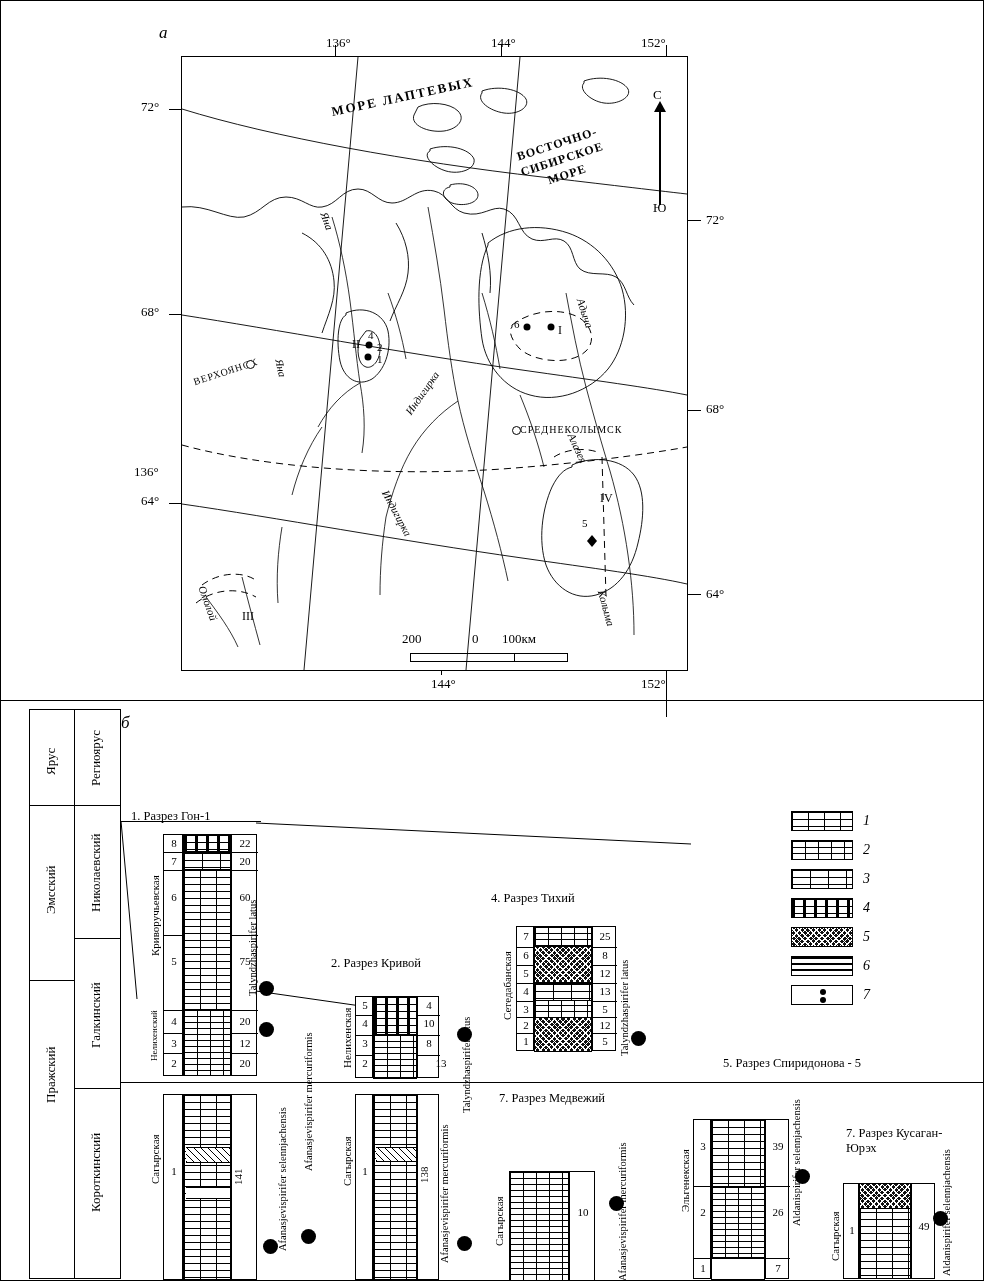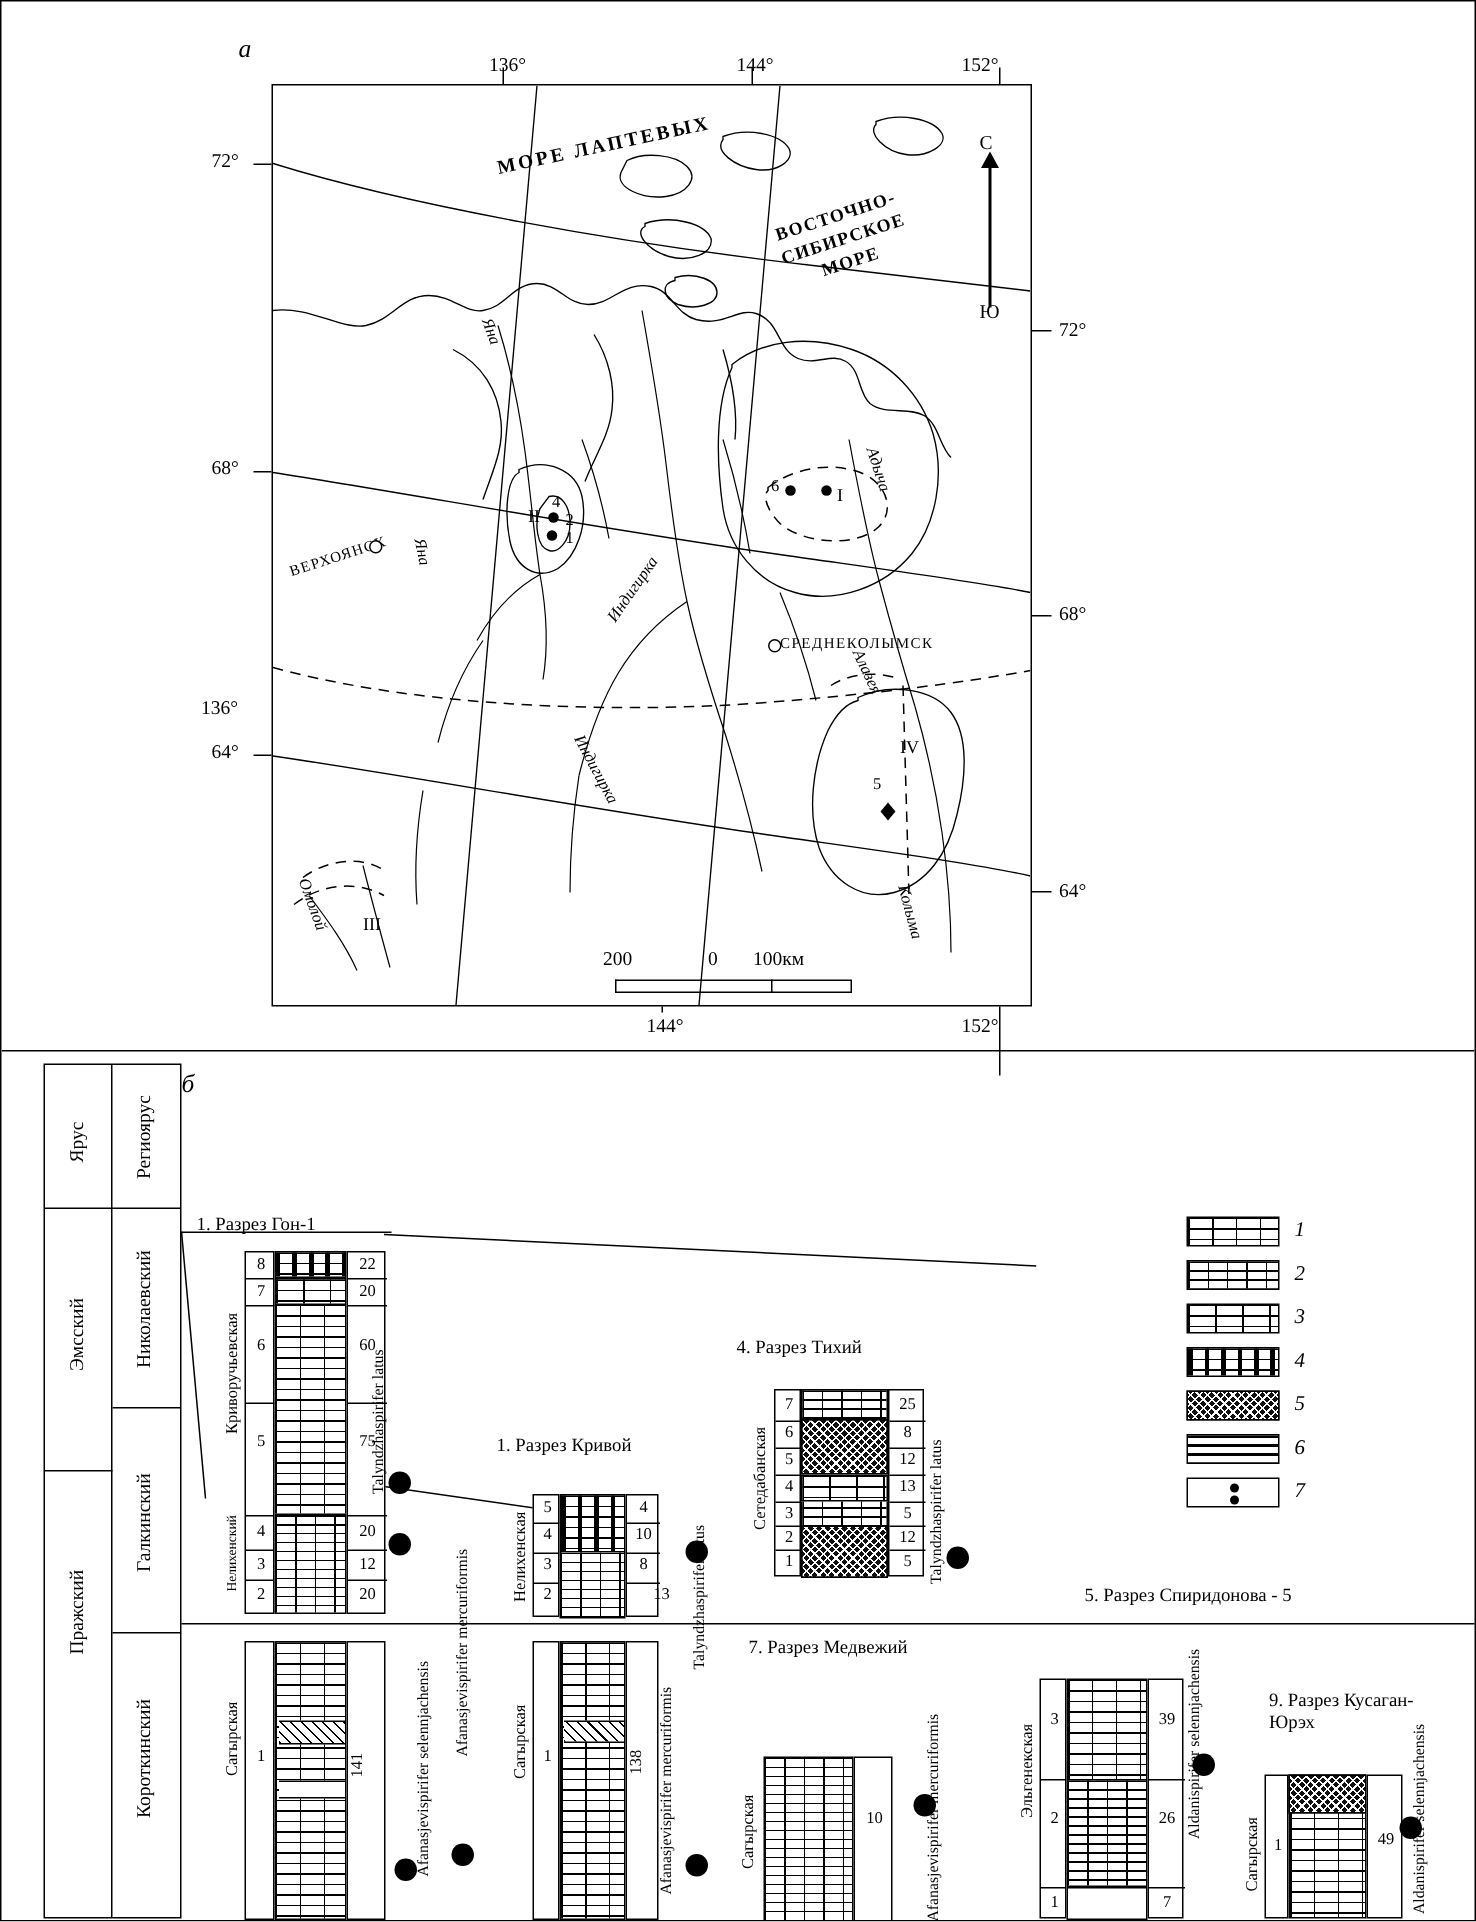--- a/index.html
+++ b/index.html
@@ -300,21 +300,21 @@
     </div>
     <div class="colbox p-brick" style="left:182px;top:393px;width:48px;height:186px;">
       <div style="position:absolute;left:2px;top:52px;width:44px;height:14px;background:#fff;border-top:1px solid #000;border-bottom:1px solid #000;
                   background-image:repeating-linear-gradient(45deg,#000 0 1px,transparent 1px 5px);"></div>
       <div style="position:absolute;left:2px;top:92px;width:44px;height:10px;background:#fff;border-top:1px solid #000;border-bottom:1px solid #000;"></div>
     </div>
     <div class="colbox" style="left:230px;top:393px;width:26px;height:186px;">
       <div class="num" style="left:0;top:62px;width:26px;writing-mode:vertical-rl;transform:rotate(180deg);height:40px;">141</div>
     </div>
 
-    <div class="sec-title" style="left:330px;top:255px;">1. Разрез Кривой</div>
+    <div class="sec-title" style="left:330px;top:255px;">2. Разрез Кривой</div>
     <div class="colname" style="left:340px;top:282px;height:110px;">Нелихенская</div>
     <div class="colbox" style="left:354px;top:295px;width:18px;height:82px;">
       <div class="num" style="left:0;top:2px;width:18px;">5</div>
       <div class="num" style="left:0;top:20px;width:18px;">4</div>
       <div class="num" style="left:0;top:40px;width:18px;">3</div>
       <div class="num" style="left:0;top:60px;width:18px;">2</div>
       <div class="hline" style="left:0;top:18px;width:18px;"></div>
       <div class="hline" style="left:0;top:38px;width:18px;"></div>
       <div class="hline" style="left:0;top:58px;width:18px;"></div>
     </div>
@@ -412,21 +412,21 @@
     <div class="colbox" style="left:764px;top:418px;width:24px;height:160px;">
       <div class="num" style="left:0;top:20px;width:24px;">39</div>
       <div class="num" style="left:0;top:86px;width:24px;">26</div>
       <div class="num" style="left:0;top:142px;width:24px;">7</div>
       <div class="hline" style="left:0;top:66px;width:24px;"></div>
       <div class="hline" style="left:0;top:138px;width:24px;"></div>
     </div>
     <div class="fossil" style="left:790px;top:375px;height:150px;">Aldanispirifer selennjachensis</div>
     <div class="dot" style="left:794px;top:468px;"></div>
 
-    <div class="sec-title" style="left:845px;top:425px;width:110px;line-height:15px;white-space:normal;">9.  Разрез Кусаган-Юрэх</div>
+    <div class="sec-title" style="left:845px;top:425px;width:110px;line-height:15px;white-space:normal;">7.  Разрез Кусаган-Юрэх</div>
     <div class="colname" style="left:828px;top:490px;height:90px;">Сагырская</div>
     <div class="colbox" style="left:842px;top:482px;width:16px;height:96px;">
       <div class="num" style="left:0;top:40px;width:16px;">1</div>
     </div>
     <div class="colbox p-brick" style="left:858px;top:482px;width:52px;height:96px;">
       <div class="colbox p-dense" style="left:-1px;top:-1px;width:52px;height:26px;"></div>
     </div>
     <div class="colbox" style="left:910px;top:482px;width:24px;height:96px;">
       <div class="num" style="left:0;top:36px;width:24px;">49</div>
     </div>

